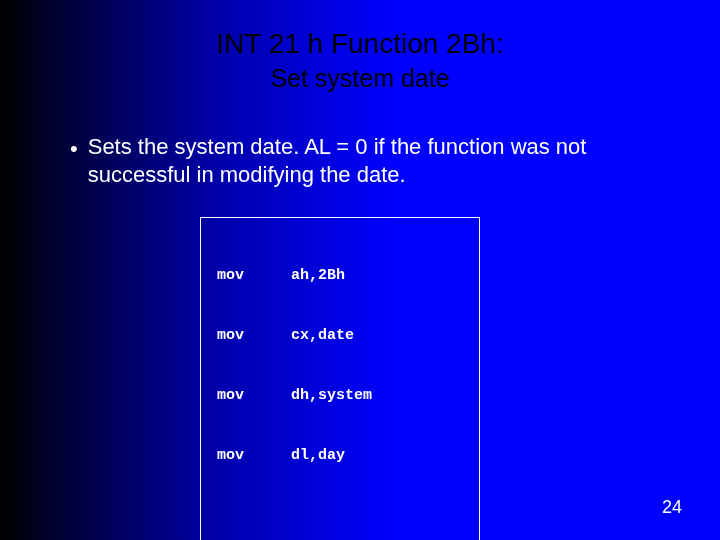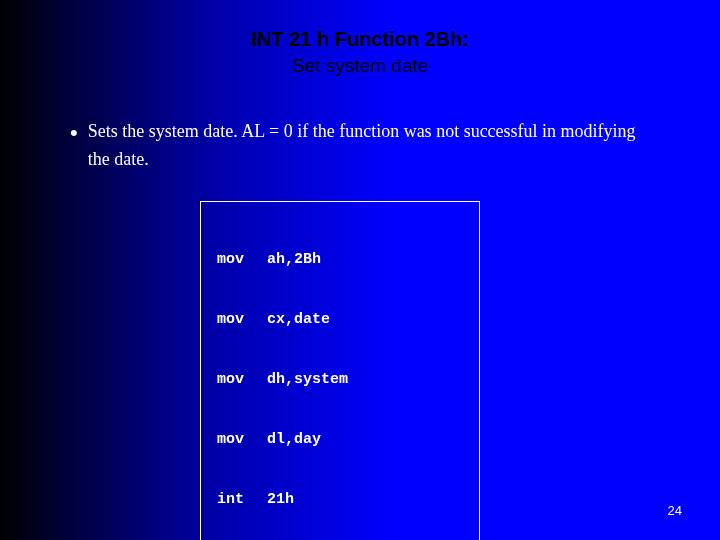--- a/index.html
+++ b/index.html
@@ -11,92 +11,91 @@
       width: 720px;
       height: 540px;
       background: linear-gradient(to right, #000000 0%, #000033 8%, #0000aa 30%, #0000ff 55%, #0000ff 100%);
       font-family: Arial, Helvetica, sans-serif;
       color: #ffffff;
       position: relative;
       overflow: hidden;
     }
     .title {
       text-align: center;
-      font-size: 20px;
-      font-weight: bold;
+      font-size: 28px;
+      font-weight: normal;
       padding-top: 28px;
       color: #000000;
     }
     .subtitle {
       text-align: center;
-      font-size: 19px;
+      font-size: 25px;
       color: #000000;
       margin-top: 4px;
     }
     .content {
       margin-top: 40px;
       padding: 0 60px 0 70px;
     }
     .bullet-row {
       display: flex;
       align-items: flex-start;
     }
     .bullet {
       font-size: 22px;
       margin-right: 10px;
       margin-top: 2px;
       line-height: 28px;
     }
     .bullet-text {
-      font-size: 18px;
+      font-size: 22px;
       line-height: 28px;
-      font-family: Liberation Serif, serif;
     }
     .code-box {
       margin: 28px 0 0 130px;
       border: 1px solid #ffffff;
       padding: 8px 16px 12px 16px;
       width: 280px;
       font-family: "Courier New", Courier, monospace;
       font-size: 15px;
       font-weight: bold;
       line-height: 20px;
       white-space: pre;
     }
     .code-line {
       display: flex;
+      gap: 24px;
     }
     .mnemonic {
       display: inline-block;
       width: 50px;
     }
     .page-num {
       position: absolute;
       bottom: 22px;
       right: 38px;
-      font-size: 13px;
+      font-size: 18px;
       color: #ffffff;
     }
   </style>
 </head>
 <body>
 
 <div class="title">INT 21 h Function 2Bh:</div>
 <div class="subtitle">Set system date</div>
 
 <div class="content">
   <div class="bullet-row">
     <span class="bullet">•</span>
     <span class="bullet-text">Sets the system date. AL = 0 if the function was not successful in modifying the date.</span>
   </div>
 
   <div class="code-box">
     <div class="code-line"><span class="mnemonic">mov</span><span>ah,2Bh</span></div>
     <div class="code-line"><span class="mnemonic">mov</span><span>cx,date</span></div>
     <div class="code-line"><span class="mnemonic">mov</span><span>dh,system</span></div>
     <div class="code-line"><span class="mnemonic">mov</span><span>dl,day</span></div>
-    <div class="code-line"><span class="mnemonic">int</span><span>21h</span></div>
     
     
   </div>
 </div>
 
 <div class="page-num">24</div>
 
 </body></html>

